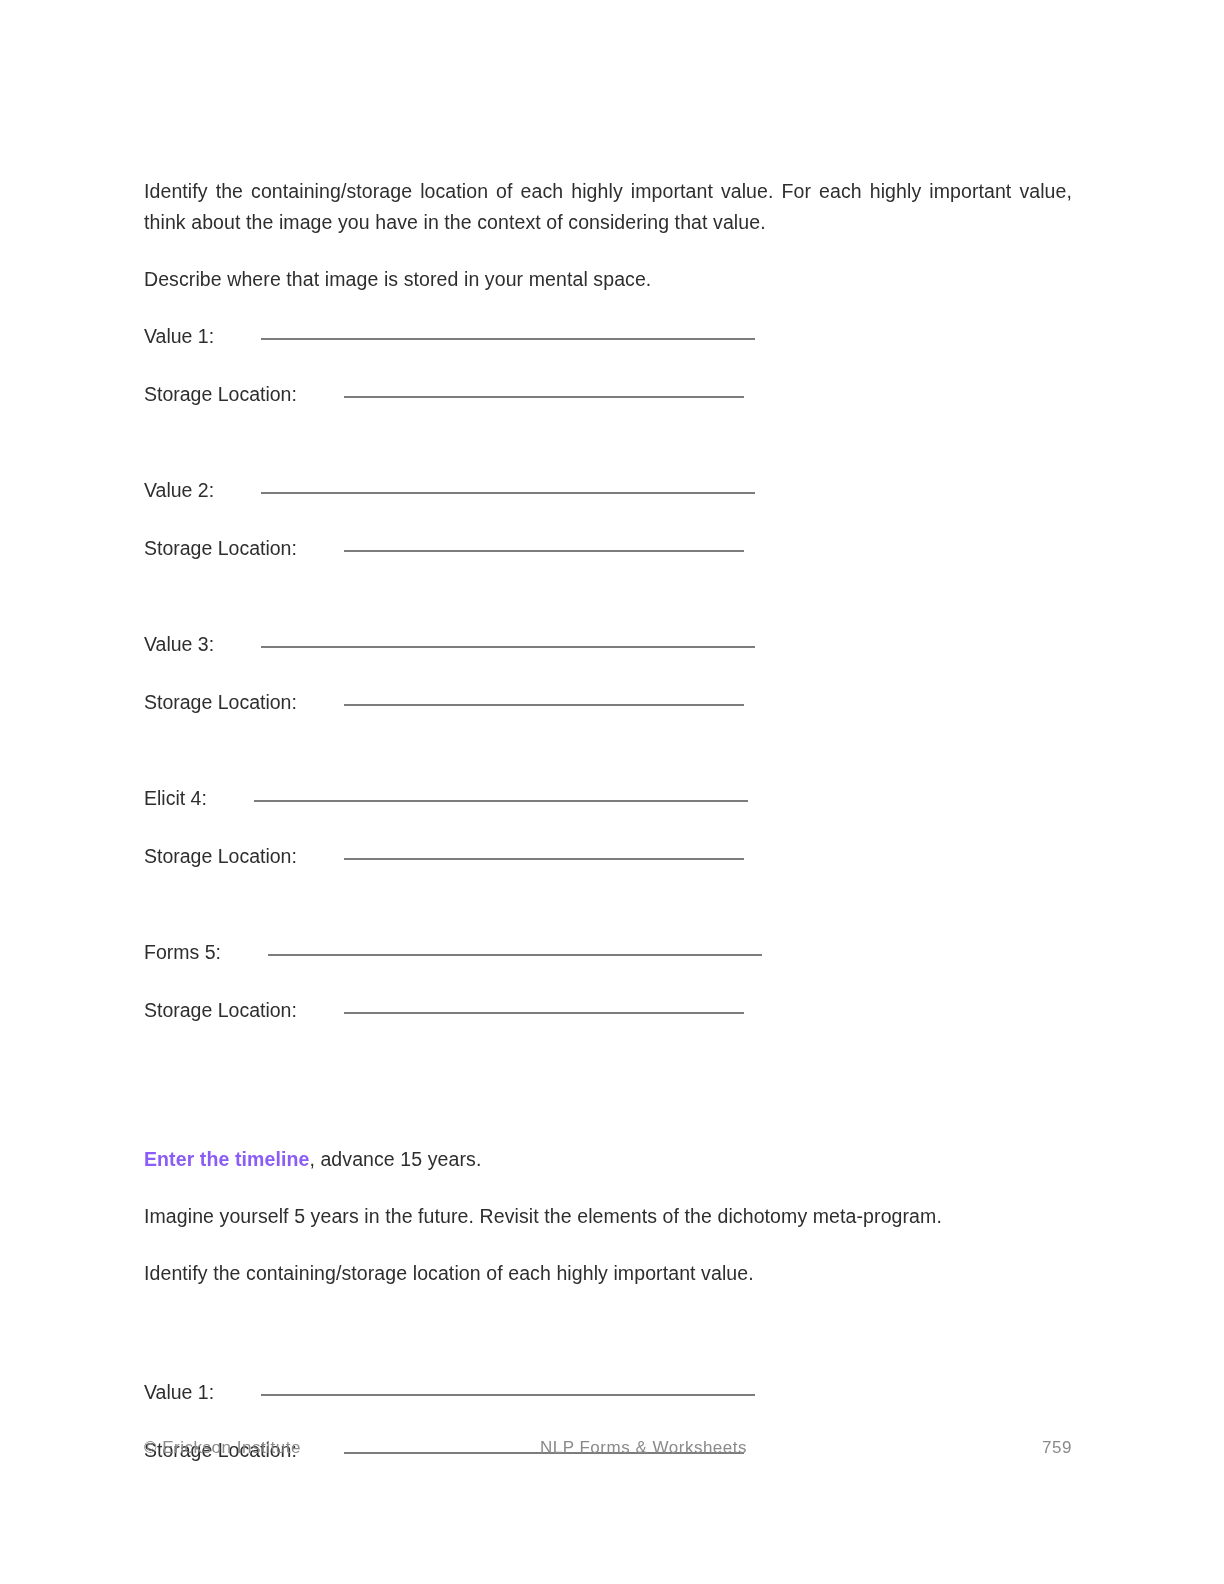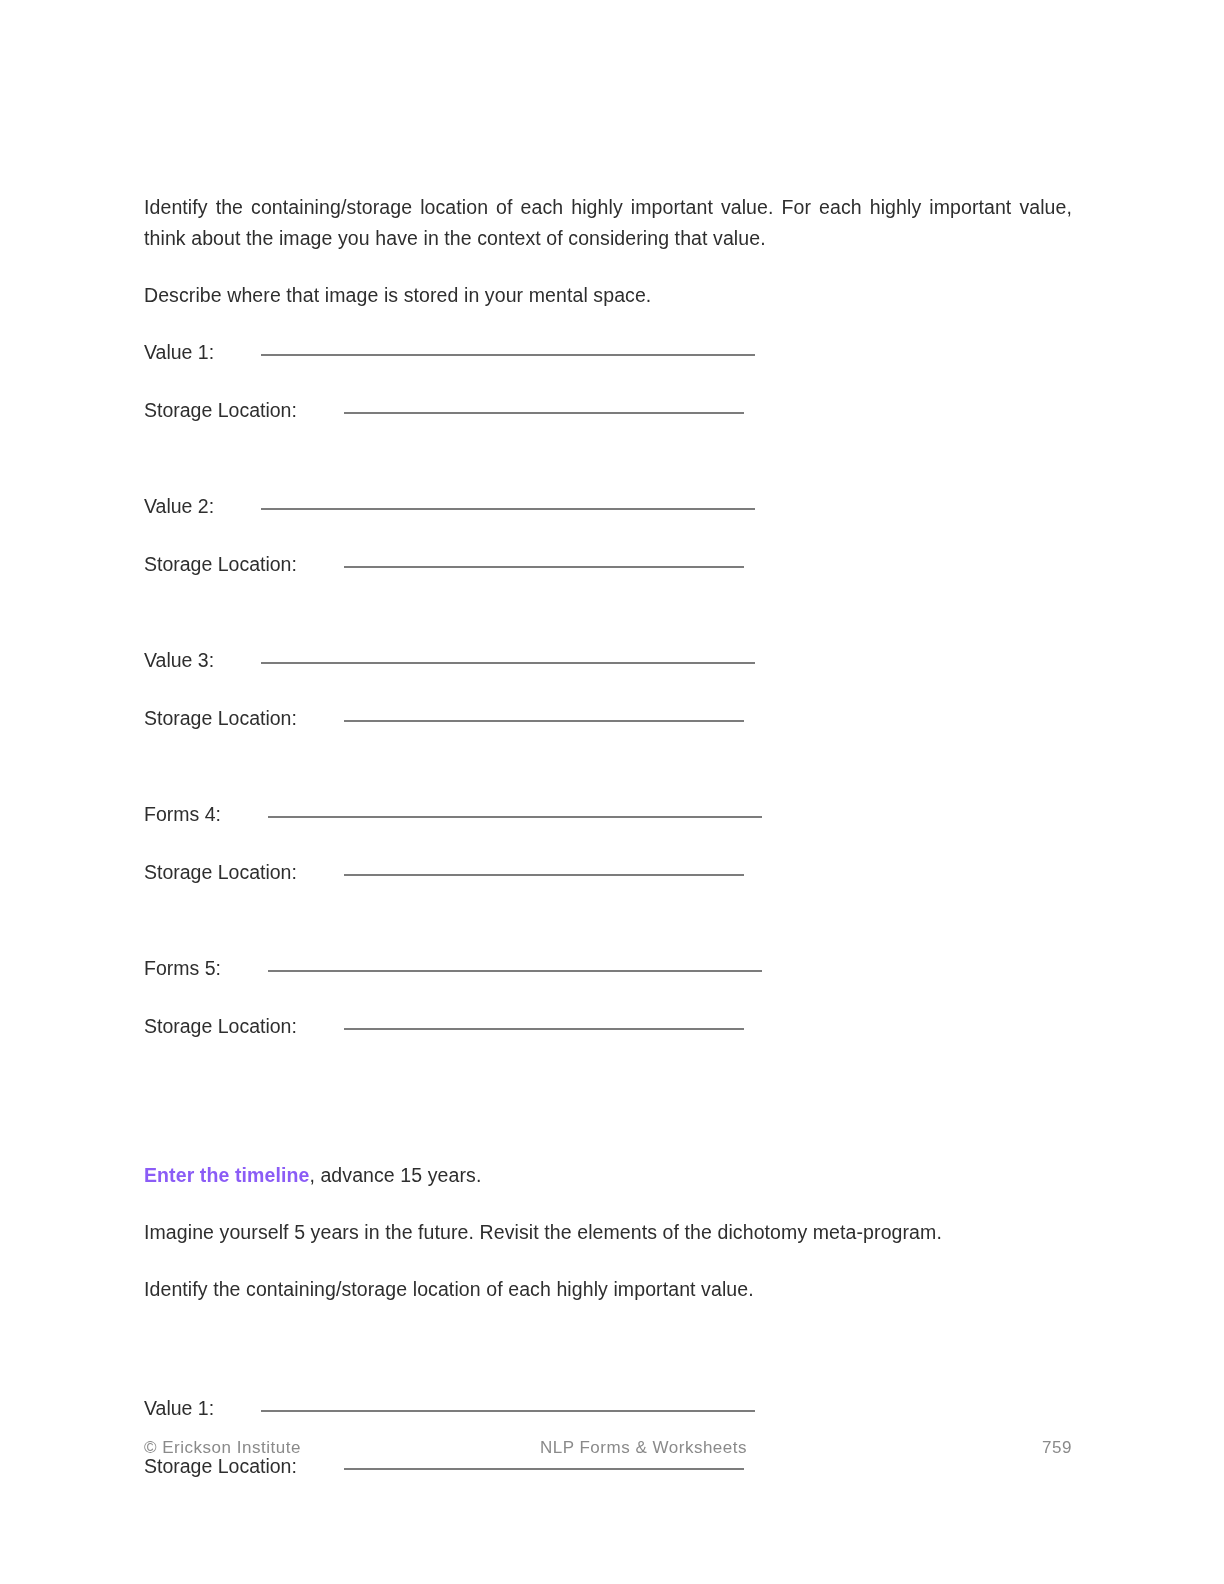--- a/index.html
+++ b/index.html
@@ -13,21 +13,21 @@
     height: 1584px;
     background: #ffffff;
     margin: 0 auto;
     overflow: hidden;
     font-family: "Liberation Sans", sans-serif;
     -webkit-font-smoothing: antialiased;
   }
   .content {
     position: absolute;
     left: 144px;
-    top: 192px;
+    top: 176px;
     width: 928px;
   }
 
   
   .para {
     font-size: 19.5px;
     line-height: 31px;
     color: #2e2e2e;
     margin: 0 0 26px 0;
     letter-spacing: 0.005em;
@@ -141,21 +141,21 @@
       <div class="field-row">
         <span class="field-label">Storage Location:</span>
         <span class="field-rule rule-storage"></span>
       </div>
     </div>
 
     <div class="group-gap"></div>
 
     <div class="field-block">
       <div class="field-row">
-        <span class="field-label">Forms 4:</span>
+        <span class="field-label">Elicit 4:</span>
         <span class="field-rule rule-value"></span>
       </div>
       <div class="field-gap"></div>
       <div class="field-row">
         <span class="field-label">Storage Location:</span>
         <span class="field-rule rule-storage"></span>
       </div>
     </div>
 
     <div class="group-gap"></div>

